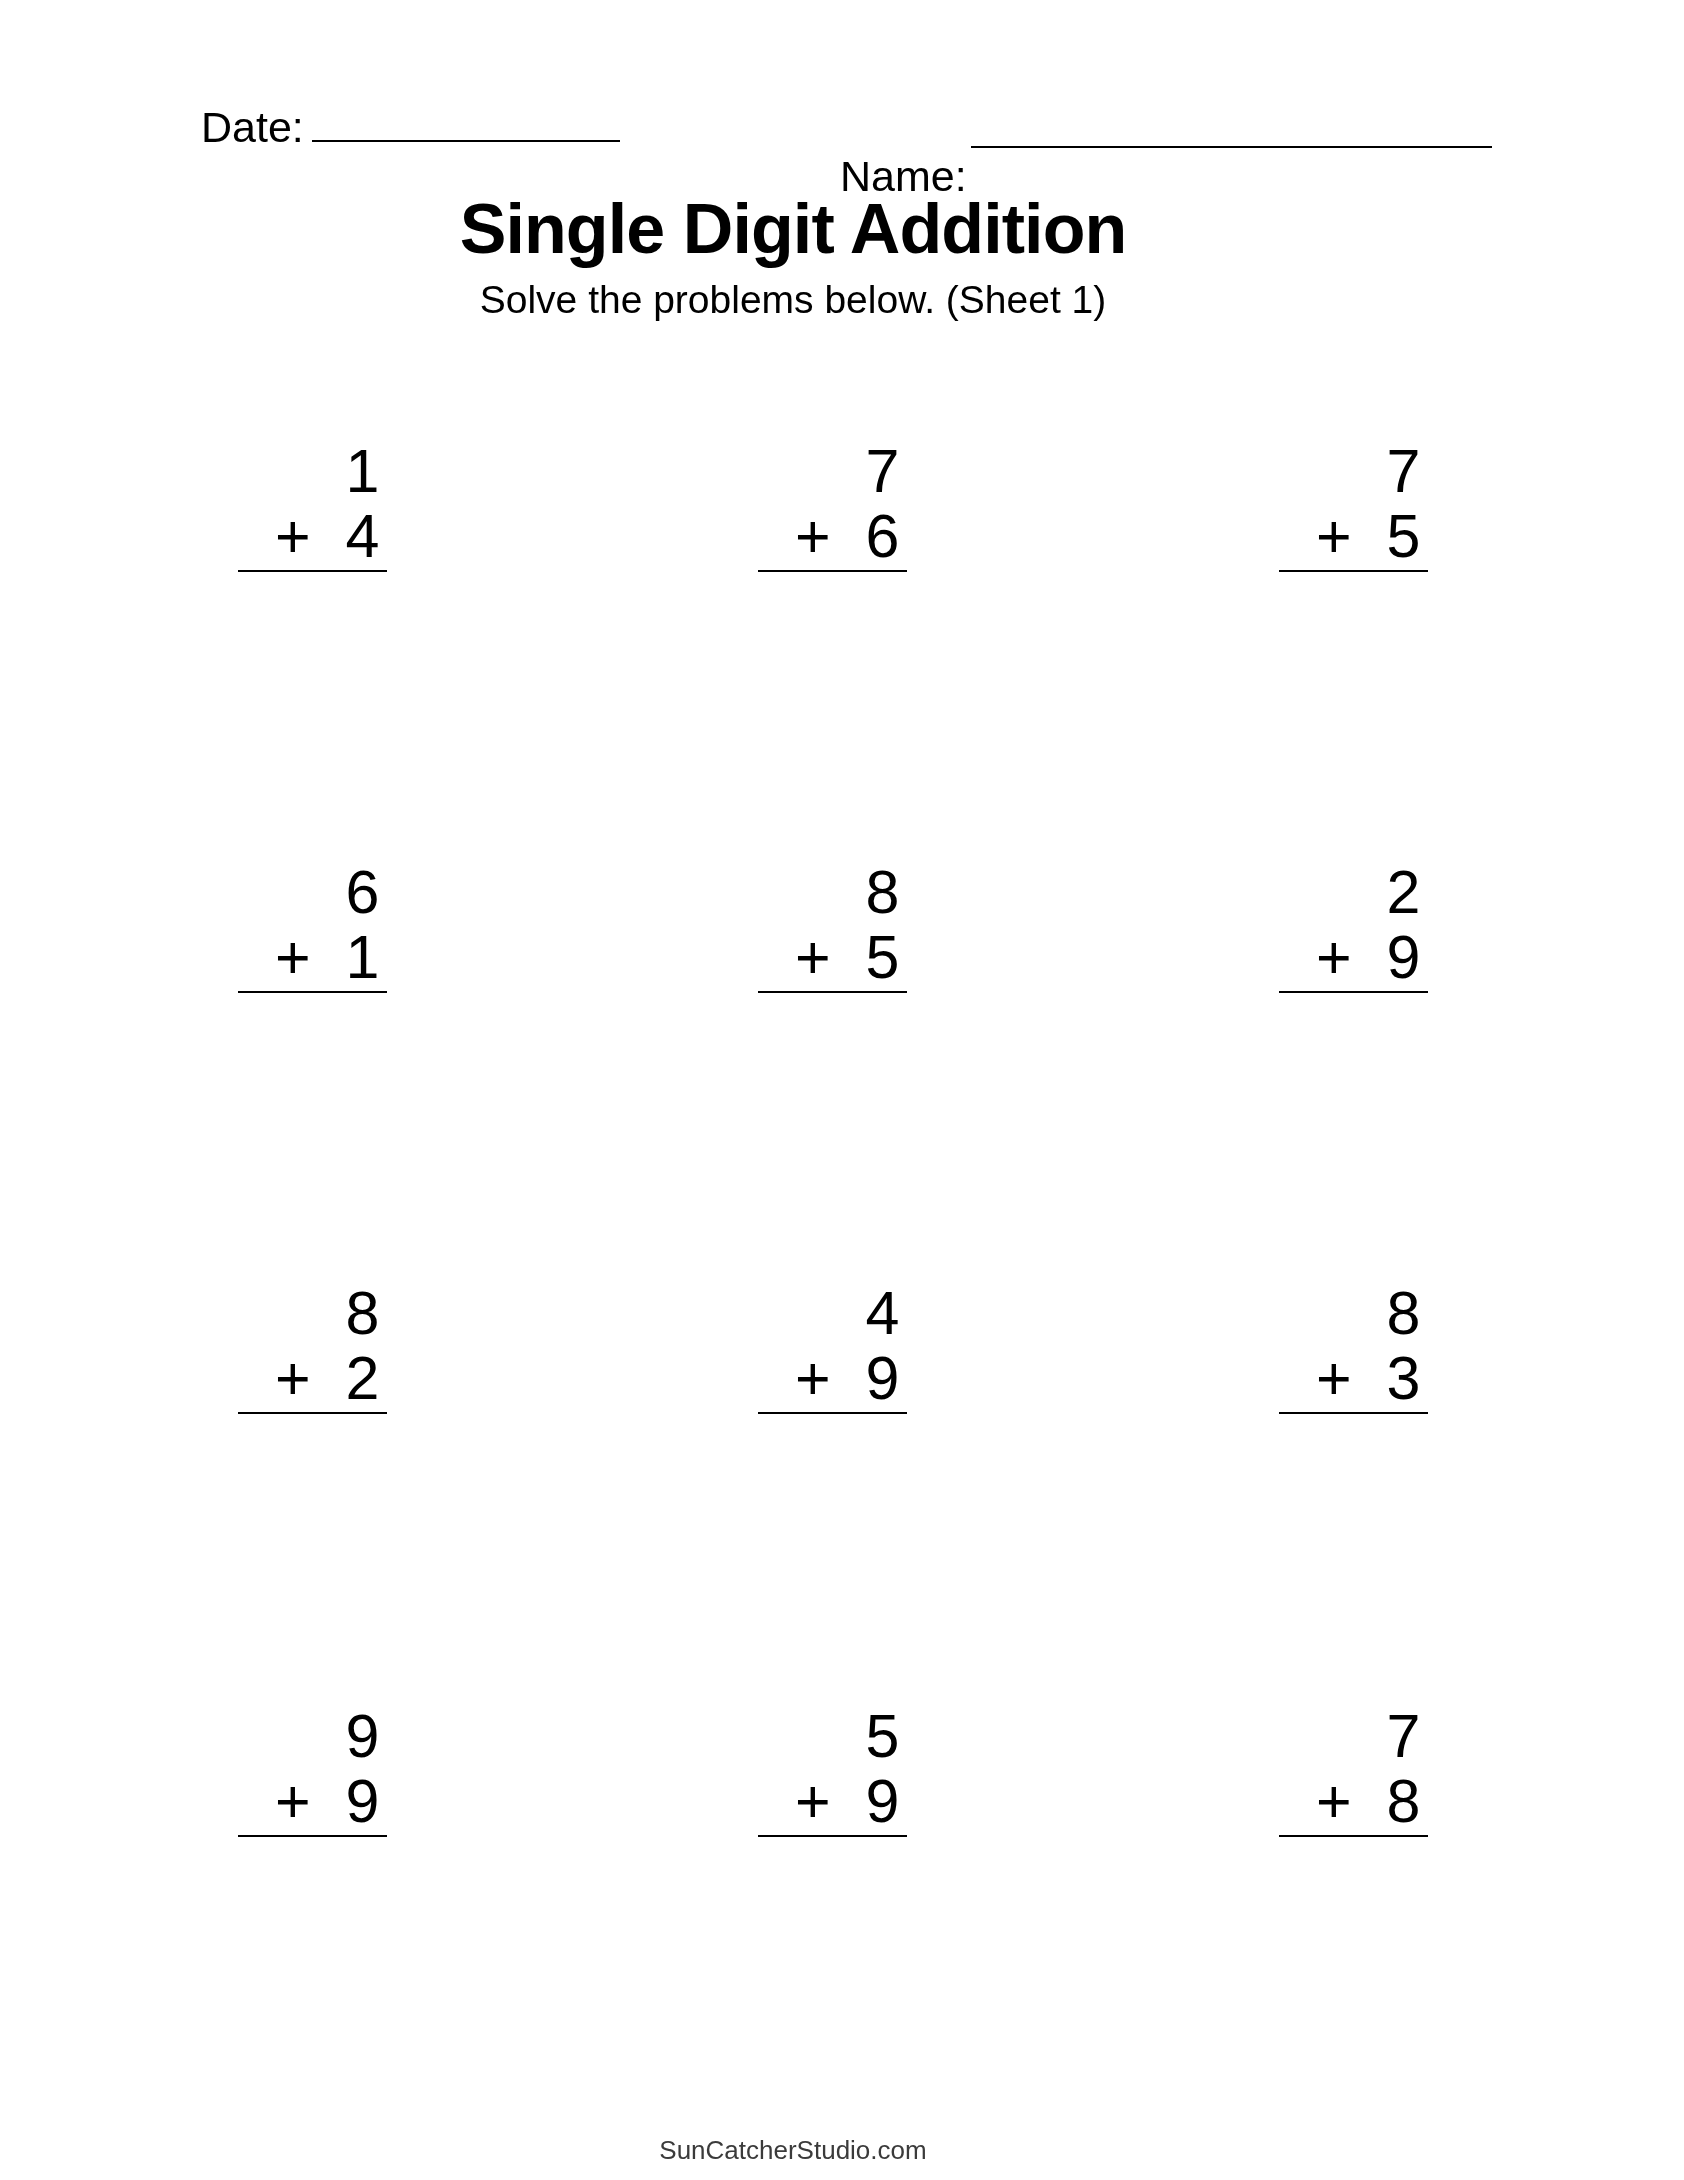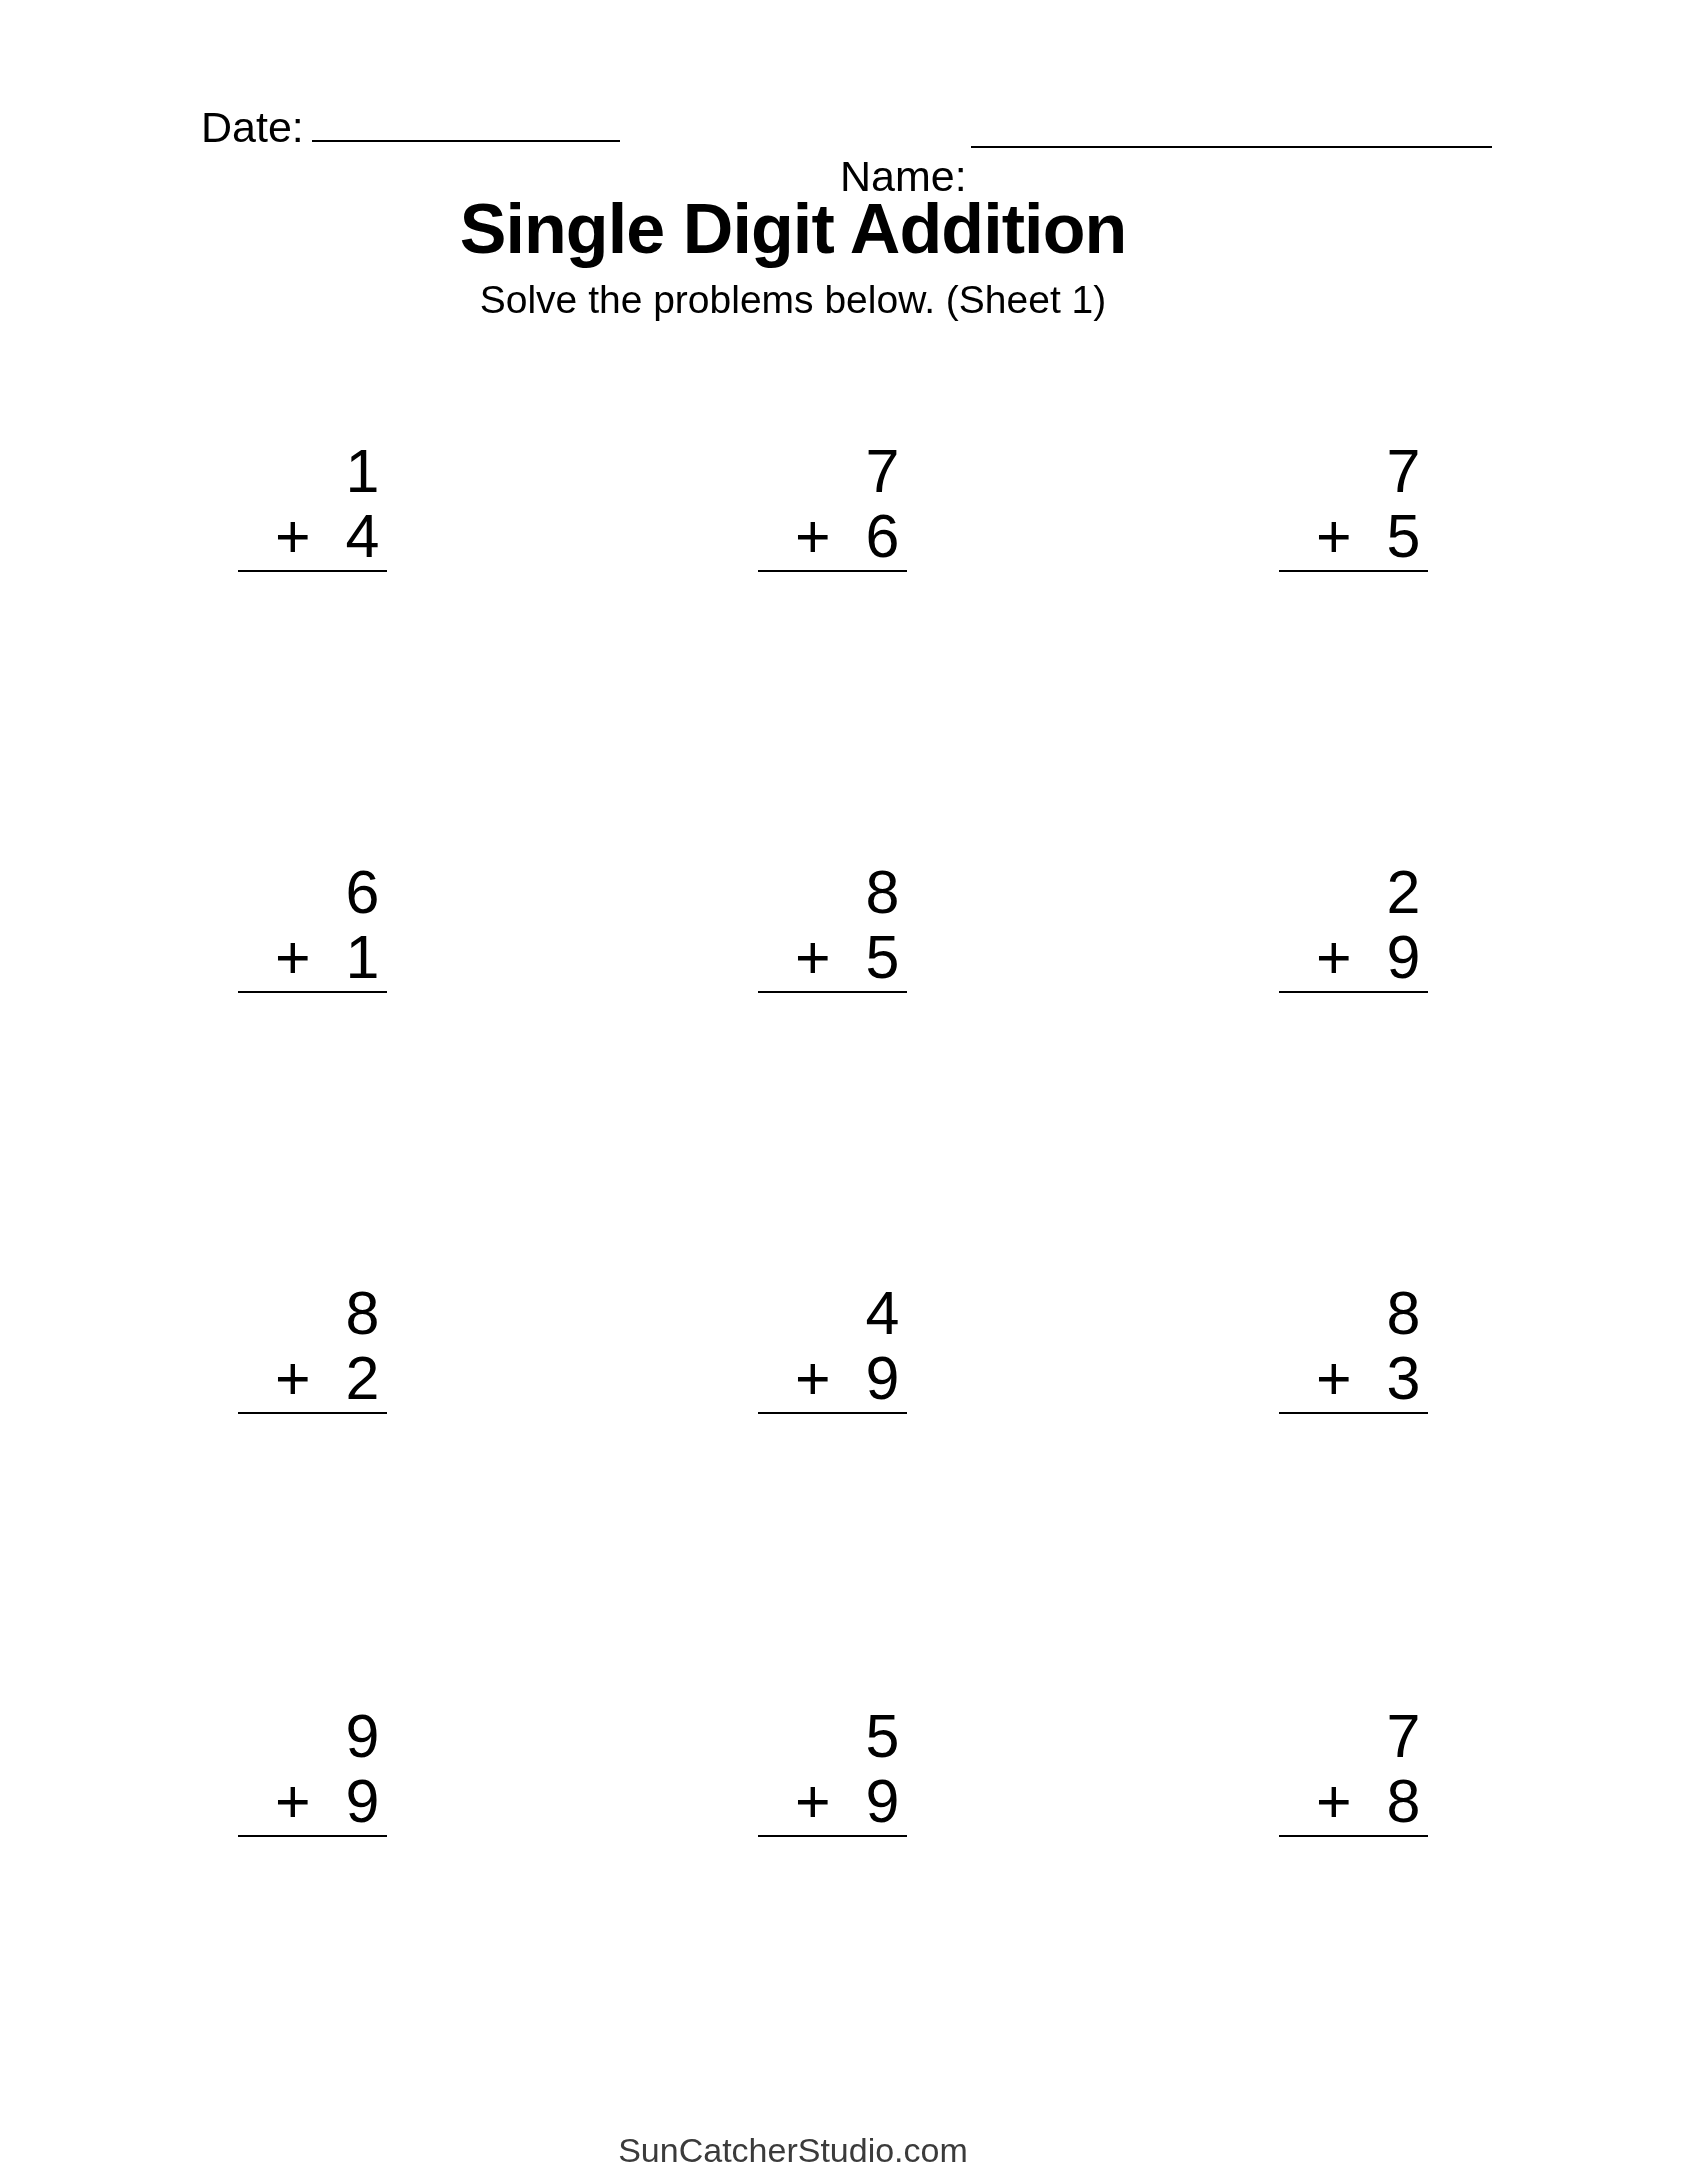--- a/index.html
+++ b/index.html
@@ -82,21 +82,21 @@
     border-top: 2.6px solid #000;
     margin-top: 0.9px;
   }
 
   
   .footer {
     position: absolute;
     left: 0; top: 2130px;
     width: 100%;
     text-align: center;
-    font-size: 34px;
+    font-size: 26px;
     line-height: 41px;
     color: #3b3b3b;
   }
 </style>
 </head>
 <body>
 
 <div class="page">
 
   <span class="hdr-label date-label">Date:</span>

